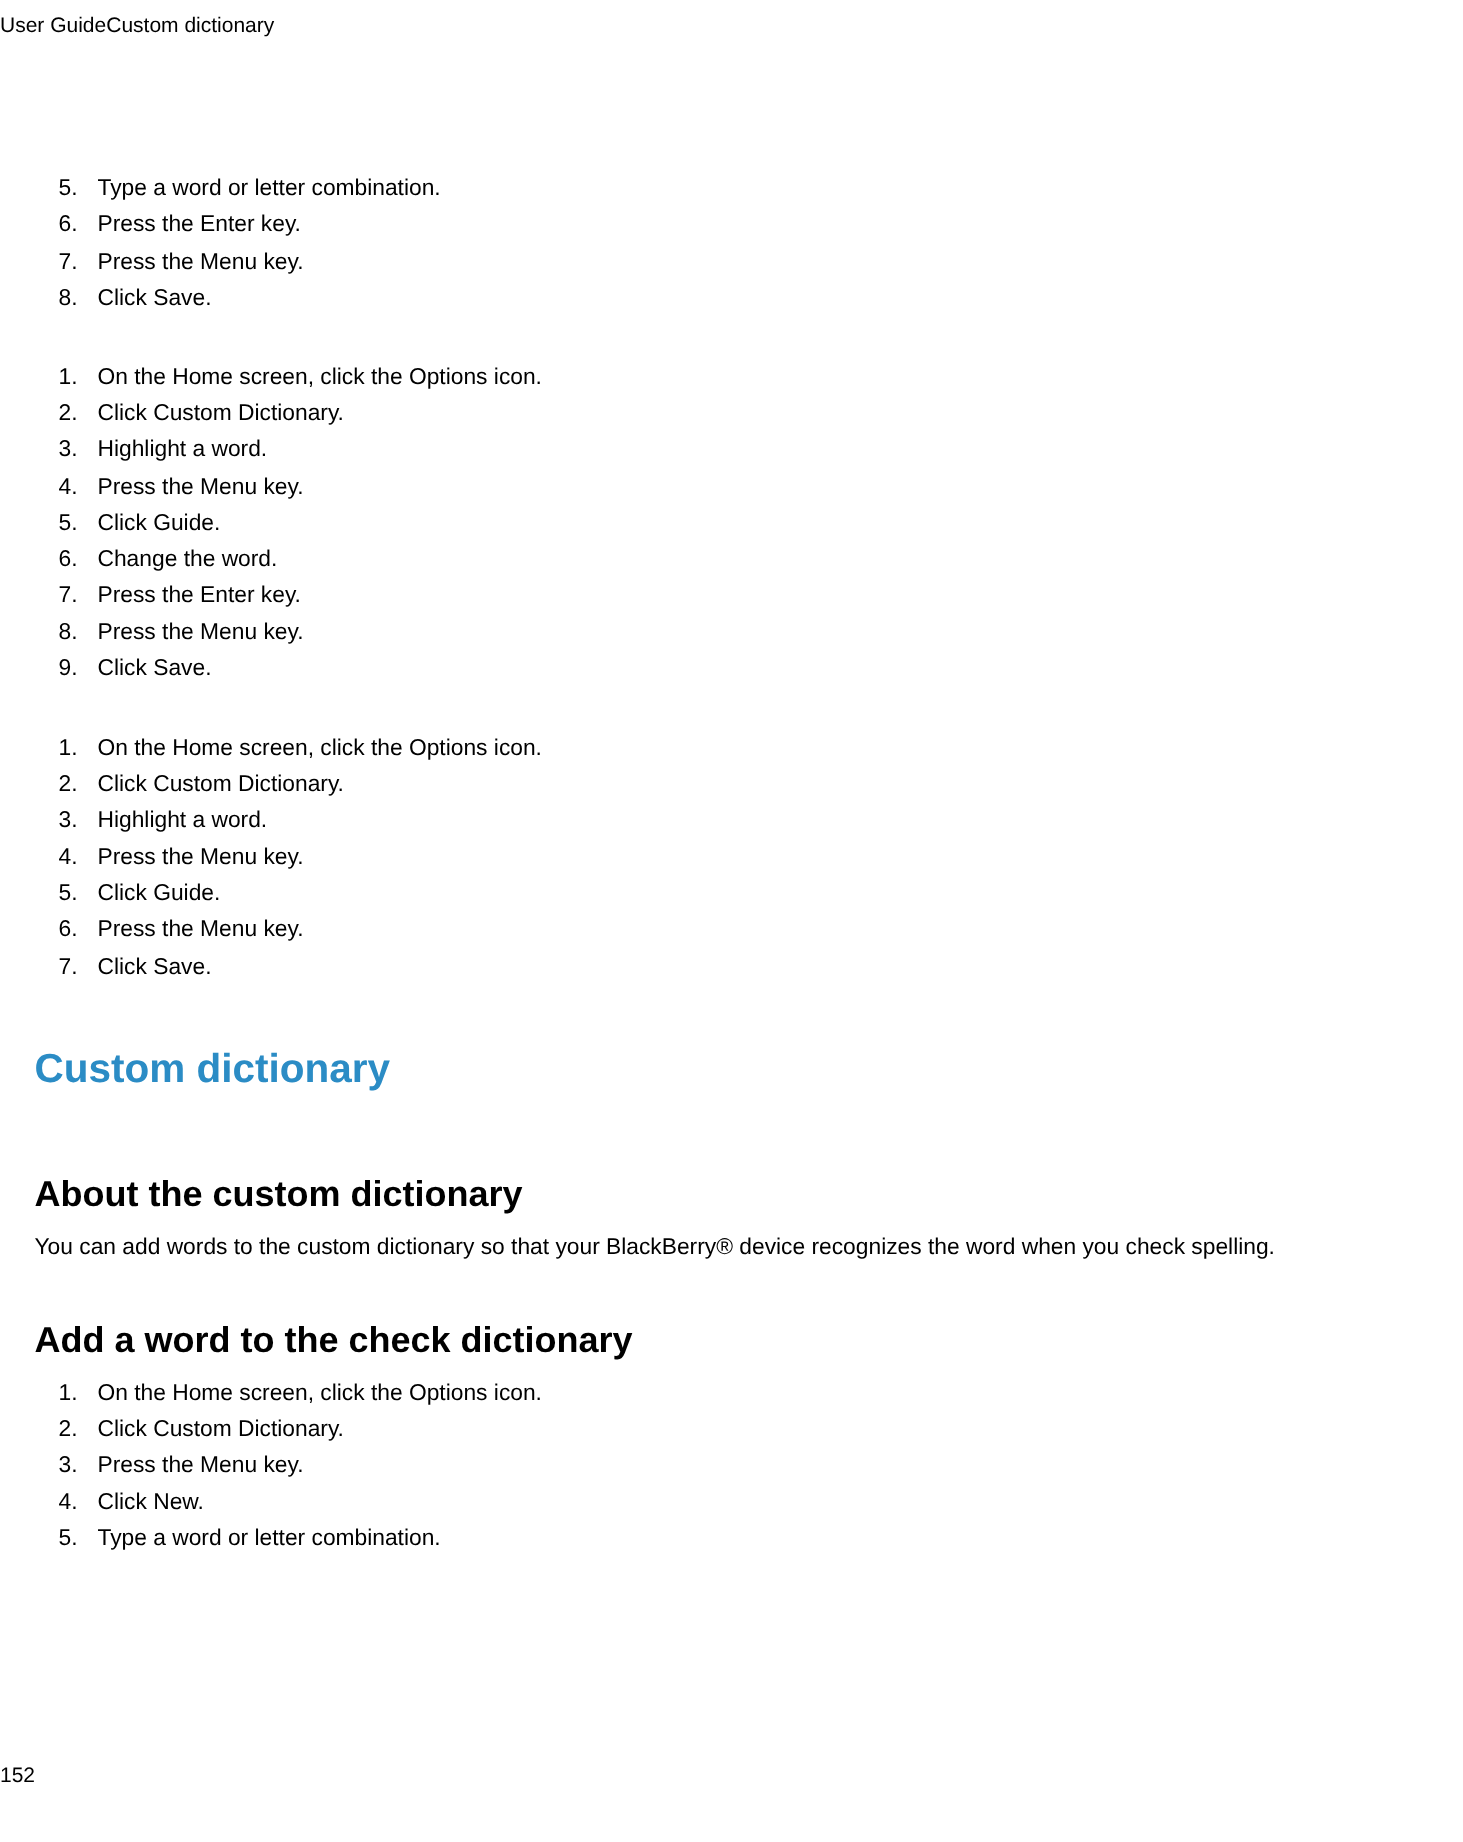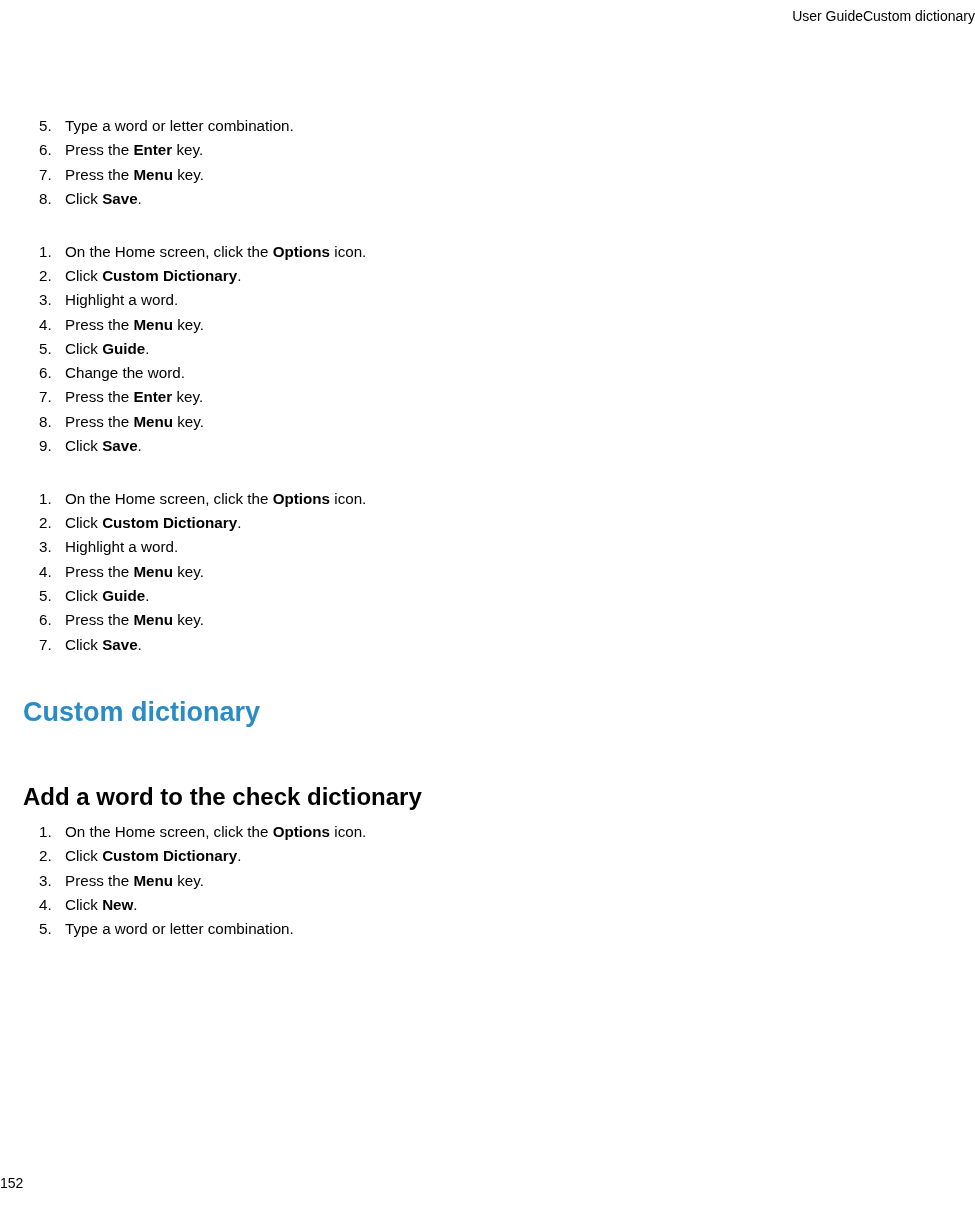--- a/index.html
+++ b/index.html
@@ -8,21 +8,21 @@
       height: 1228px;
       font-family: "Helvetica Neue", Helvetica, Arial, sans-serif;
       color: #000;
       background: #fff;
       position: relative;
       font-size: 15.2px;
       line-height: 1.5;
     }
     .header {
       display: flex;
-      justify-content: flex-end;
+      justify-content: flex-start;
       padding: 6px 0 0 0;
       font-size: 14px;
     }
     .content {
       padding: 0 23px;
     }
     .spacer-top { height: 88px; }
     ol {
       list-style: none;
       padding-left: 16px;
@@ -48,21 +48,21 @@
     .h1 {
       font-size: 27px;
       font-weight: bold;
       color: #2b8cc5;
       margin-top: 36px;
       margin-bottom: 46px;
     }
     .para {
       margin-bottom: 32px;
     }
-    .b { font-weight: bold; }
+    .b { font-weight: normal; }
     .page-num {
       position: absolute;
       bottom: 34px;
       left: 0;
       font-size: 14px;
     }
   </style>
 </head>
 <body>
 
@@ -158,20 +158,22 @@
         <span class="txt">Press the <span class="b">Menu</span> key.</span>
       </li>
       <li>
         <span class="num">7.</span>
         <span class="txt">Click <span class="b">Save</span>.</span>
       </li>
     </ol>
 
   <div class="h1">Custom dictionary</div>
 
+  <div class="h2">About the custom dictionary</div>
+  <div class="para">You can add words to the custom dictionary so that your BlackBerry® device recognizes the word when you check spelling.</div>
 
   <div class="h2">Add a word to the check dictionary</div>
   <ol>
       <li>
         <span class="num">1.</span>
         <span class="txt">On the Home screen, click the <span class="b">Options</span> icon.</span>
       </li>
       <li>
         <span class="num">2.</span>
         <span class="txt">Click <span class="b">Custom Dictionary</span>.</span>

